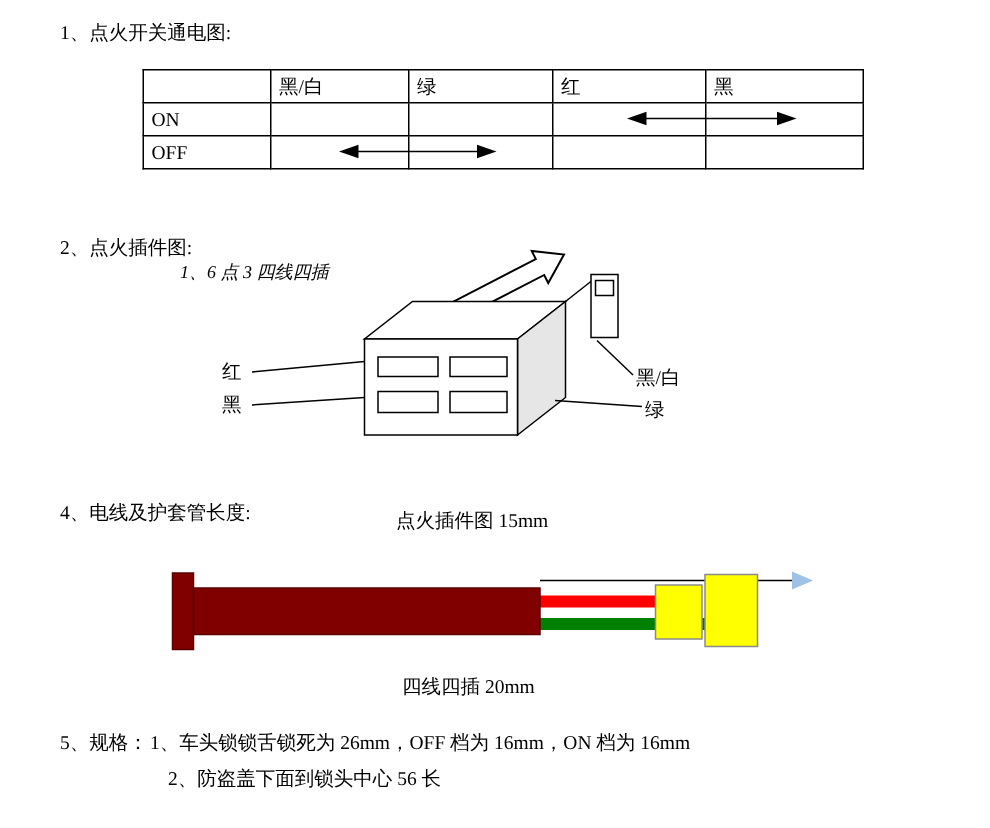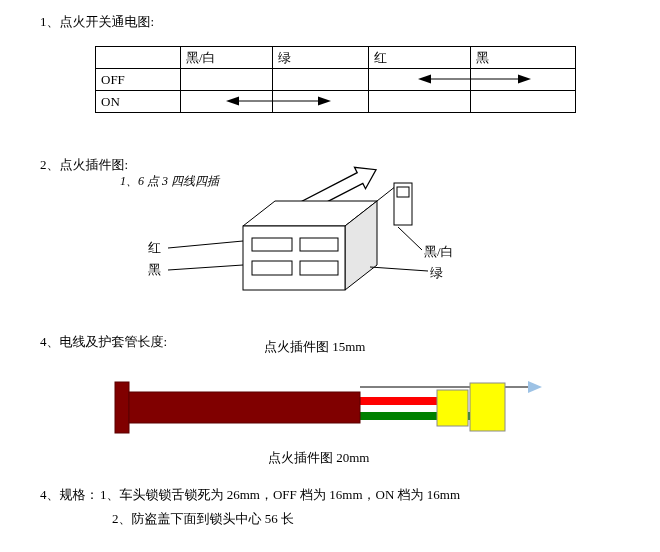--- a/index.html
+++ b/index.html
@@ -38,28 +38,28 @@
         </colgroup>
       <tbody>
           <tr>
         <th></th>
         <th>黑/白</th>
         <th>绿</th>
         <th>红</th>
         <th>黑</th>
       </tr>
       <tr>
-        <td>OFF</td>
+        <td>ON</td>
         <td></td>
         <td></td>
         <td></td>
         <td></td>
       </tr>
       <tr>
-        <td>ON</td>
+        <td>OFF</td>
         <td></td>
         <td></td>
         <td></td>
         <td></td>
       </tr>
     </tbody>
       </table>
 
     <svg class="arrow-svg" style="left:322px; top:26px;" width="115" height="14" viewBox="0 0 115 14">
       <line x1="10" y1="7" x2="105" y2="7" stroke="#000" stroke-width="1.5"></line>
@@ -112,19 +112,19 @@
     <line x1="270" y1="17" x2="440" y2="17" stroke-width="2" stroke="#9DC2E5"></line>
     <rect x="270" y="27" width="77" height="8" fill="#FF0000"></rect>
     <rect x="270" y="42" width="110" height="8" fill="#008000"></rect>
     <rect x="25" y="12" width="14" height="51" stroke="#5a0000" fill="#800000"></rect>
     <rect x="39" y="22" width="231" height="31" stroke="#5a0000" fill="#800000"></rect>
     <rect x="347" y="20" width="31" height="36" stroke="#8a8a8a" fill="#FFFF00"></rect>
     <rect x="380" y="13" width="35" height="48" stroke="#8a8a8a" fill="#FFFF00"></rect>
     <polygon points="438,11 452,17 438,23" fill="#9DC2E5"></polygon>
   </svg>
 
-  <div class="txt" style="left:268px; top:450px;">点火插件图 20mm</div>
+  <div class="txt" style="left:268px; top:450px;">四线四插 20mm</div>
 
-  <div class="txt" style="left:40px; top:487px;">4、规格：</div>
+  <div class="txt" style="left:40px; top:487px;">5、规格：</div>
   <div class="txt" style="left:100px; top:487px;">1、车头锁锁舌锁死为 26mm，OFF 档为 16mm，ON 档为 16mm</div>
   <div class="txt" style="left:112px; top:511px;">2、防盗盖下面到锁头中心 56 长</div>
 
 </div>
 
 </body></html>

